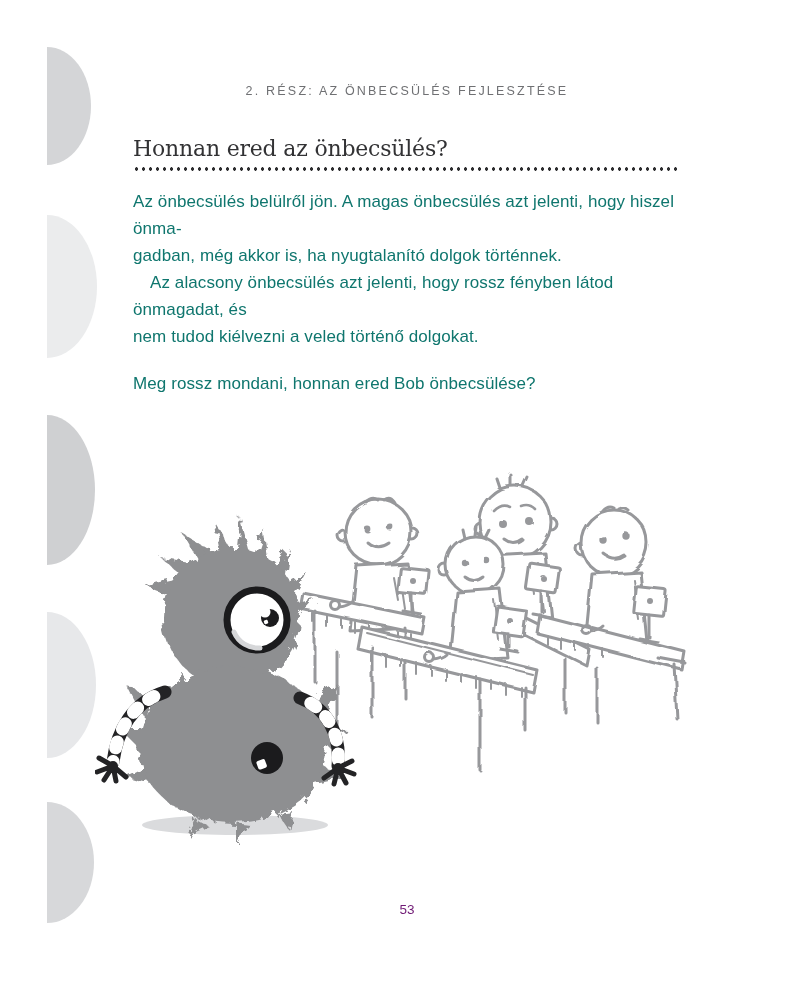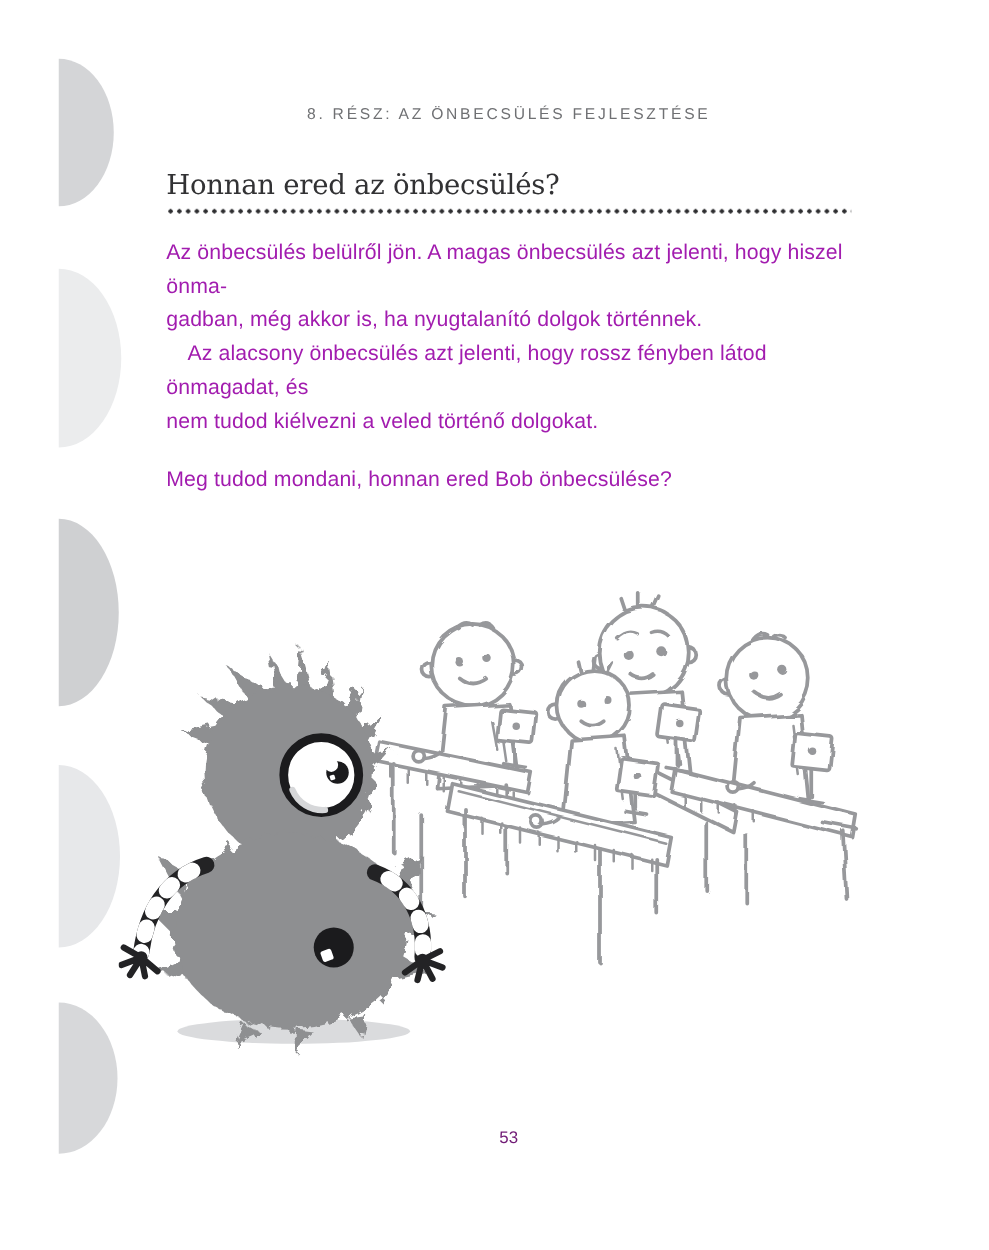--- a/index.html
+++ b/index.html
@@ -25,21 +25,21 @@
     margin:38px 0 0 0; color:#323234;
     font-family:"DejaVu Serif", serif; font-weight:normal;
     font-size:22px; letter-spacing:-0.2px;
   }
   .dotted-rule{
     margin-top:6px; height:4px; width:548px;
     background-image:radial-gradient(circle, #2e2e30 1.55px, rgba(0,0,0,0) 1.9px);
     background-size:7px 4px; background-position:0 50%; background-repeat:repeat-x;
   }
   p.body{
-    margin:0; color:#a21caf; font-size:17px; line-height:27px;
+    margin:0; color:#0f766e; font-size:17px; line-height:27px;
     white-space:pre-line; letter-spacing:0.1px;
   }
   p.first{margin-top:17px;}
   p.indent{text-indent:17px;}
   p.question{margin-top:20px;}
   p.story{margin-top:25px;}
   .page-number{
     position:absolute; left:133px; top:902px; width:548px;
     text-align:center; color:#701a75; font-size:13.5px;
   }
@@ -50,28 +50,28 @@
 
 <div class="page">
 
   <div class="tab tab1"></div>
   <div class="tab tab2"></div>
   <div class="tab tab3"></div>
   <div class="tab tab4"></div>
   <div class="tab tab5"></div>
 
   <div class="content">
-    <div class="running-header">8. RÉSZ: AZ ÖNBECSÜLÉS FEJLESZTÉSE</div>
+    <div class="running-header">2. RÉSZ: AZ ÖNBECSÜLÉS FEJLESZTÉSE</div>
     <h1 class="section-title">Honnan ered az önbecsülés?</h1>
     <div class="dotted-rule"></div>
     <p class="body first">Az önbecsülés belülről jön. A magas önbecsülés azt jelenti, hogy hiszel önma-
 gadban, még akkor is, ha nyugtalanító dolgok történnek.</p>
     <p class="body indent">Az alacsony önbecsülés azt jelenti, hogy rossz fényben látod önmagadat, és
 nem tudod kiélvezni a veled történő dolgokat.</p>
-    <p class="body question">Meg tudod mondani, honnan ered Bob önbecsülése?</p>
+    <p class="body question">Meg rossz mondani, honnan ered Bob önbecsülése?</p>
   </div>
 
   <svg class="illustration" viewBox="0 0 620 460" xmlns="http://www.w3.org/2000/svg" aria-hidden="true">
     <defs>
       <filter id="fur" x="-25%" y="-25%" width="150%" height="150%">
         <feTurbulence type="fractalNoise" baseFrequency="0.11 0.09" numOctaves="3" seed="7" result="n"></feTurbulence>
         <feDisplacementMap in="SourceGraphic" in2="n" scale="13"></feDisplacementMap>
       </filter>
       <filter id="sketch" x="-15%" y="-15%" width="130%" height="130%">
         <feTurbulence type="fractalNoise" baseFrequency="0.025 0.04" numOctaves="2" seed="3" result="n"></feTurbulence>

